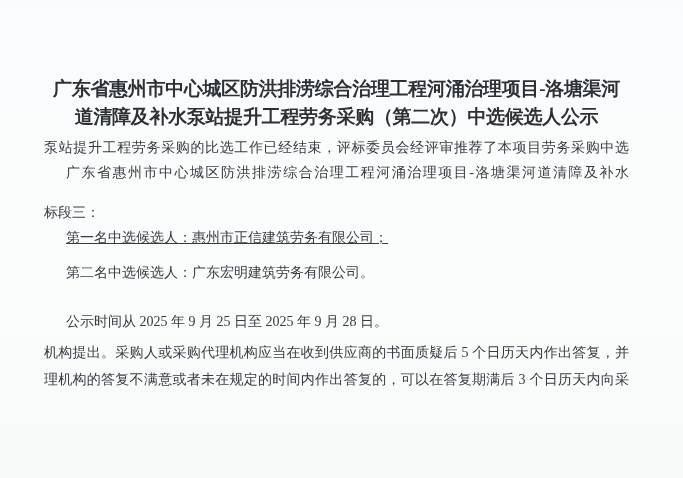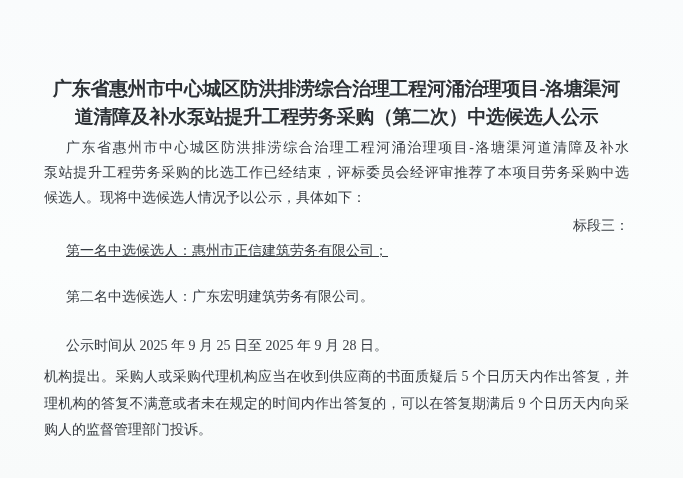--- a/index.html
+++ b/index.html
@@ -40,53 +40,51 @@
   }
   .just {
     white-space: normal;
     text-align: justify;
     text-align-last: justify;
     height: 25px;
     overflow: hidden;
   }
   .ind { padding-left: 22px; }
   .para-intro { margin-top: 4px; }
-  .section-label { margin-top: 3px; text-align: right; }
+  .section-label { margin-top: 15px; }
   .cand-1 { margin-top: 0; text-decoration: underline; }
-  .cand-2 { margin-top: 21px; }
+  .cand-2 { margin-top: 10px; }
   .date-line { margin-top: 24px; }
   .para-objection { margin-top: 6px; }
   .para-objection .line { line-height: 26.5px; }
   .para-objection .just { height: 26.5px; }
 </style>
 </head>
 <body>
 
 <div class="page">
   <div class="content">
 
     <h1 class="title">
       <span class="tline">广东省惠州市中心城区防洪排涝综合治理工程河涌治理项目-洛塘渠河</span>
       <span class="tline">道清障及补水泵站提升工程劳务采购（第二次）中选候选人公示</span>
     </h1>
 
     <div class="para-intro">
+      <div class="line just">泵站提升工程劳务采购的比选工作已经结束，评标委员会经评审推荐了本项目劳务采购中选</div>
       <div class="line just ind">广东省惠州市中心城区防洪排涝综合治理工程河涌治理项目-洛塘渠河道清障及补水</div>
-      <div class="line just">泵站提升工程劳务采购的比选工作已经结束，评标委员会经评审推荐了本项目劳务采购中选</div>
-      <div class="line">候选人。现将中选候选人情况予以公示，具体如下：</div>
     </div>
 
     <div class="line section-label">标段三：</div>
 
     <div class="line ind cand-1">第一名中选候选人：惠州市正信建筑劳务有限公司；</div>
 
     <div class="line ind cand-2">第二名中选候选人：广东宏明建筑劳务有限公司。</div>
 
     <div class="line ind date-line">公示时间从 2025 年 9 月 25 日至 2025 年 9 月 28 日。</div>
 
     <div class="para-objection">
       <div class="line just">机构提出。采购人或采购代理机构应当在收到供应商的书面质疑后 5 个日历天内作出答复，并</div>
-      <div class="line just">理机构的答复不满意或者未在规定的时间内作出答复的，可以在答复期满后 9 个日历天内向采</div>
-      <div class="line">购人的监督管理部门投诉。</div>
+      <div class="line just">理机构的答复不满意或者未在规定的时间内作出答复的，可以在答复期满后 3 个日历天内向采</div>
     </div>
 
   </div>
 </div>
 
 </body></html>

